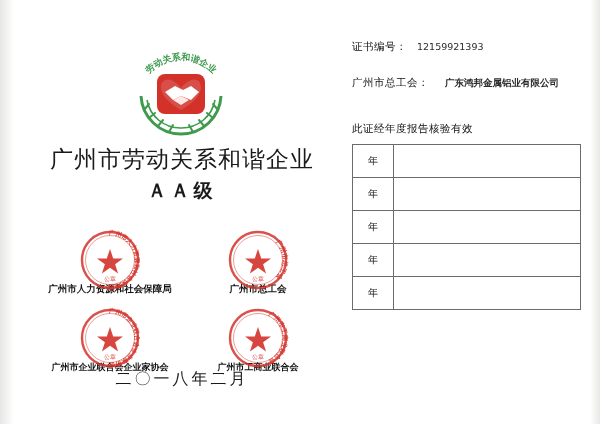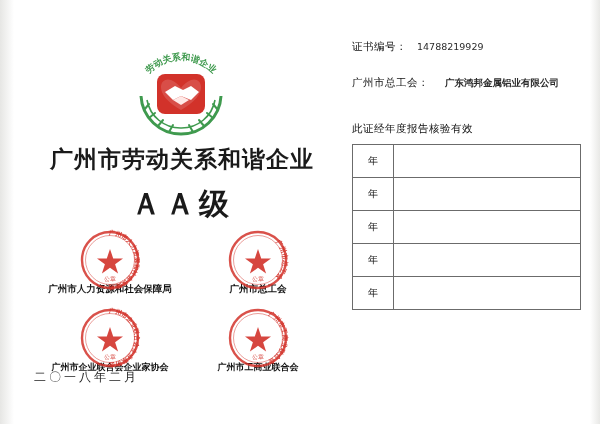--- a/index.html
+++ b/index.html
@@ -58,32 +58,32 @@
   .emblem svg { display:block; }
 
   .cert-title {
     position: absolute;
     left: 0;
     top: 130px;
     width: 320px;
     text-align: center;
     font-family: "DejaVu Serif", serif;
     font-size: 23px;
-    font-weight: bold;
+    font-weight: normal;
     color: #1a1a1a;
     letter-spacing: 1px;
   }
   .cert-grade {
     position: absolute;
     left: 0;
-    top: 170px;
+    top: 164px;
     width: 320px;
     text-align: center;
     font-family: "DejaVu Serif", serif;
-    font-size: 30px;
+    font-size: 19px;
     font-weight: bold;
     color: #1a1a1a;
     letter-spacing: 4px;
   }
 
   
   .seals {
     position: absolute;
     left: 18px;
     top: 215px;
@@ -112,26 +112,26 @@
     font-size: 9.5px;
     color: #111;
     margin-top: -8px;
     white-space: nowrap;
     font-weight: bold;
   }
   .seal-label.small { font-size: 9px; }
 
   .cert-date {
     position: absolute;
-    left: 12px;
+    left: 0;
     top: 355px;
     width: 320px;
-    text-align: left;
+    text-align: center;
     font-family: "DejaVu Serif", serif;
-    font-size: 12px;
+    font-size: 16px;
     letter-spacing: 3px;
     color: #1a1a1a;
   }
 
   
   .right {
     position: absolute;
     left: 352px;
     top: 40px;
     width: 226px;
@@ -309,21 +309,21 @@
 
     </div>
 
     <div class="cert-date">二〇一八年二月</div>
   </div>
 
   <div class="right">
 
     <div class="field-row">
       <span class="field-label">证书编号：</span>
-      <span class="field-value">14788219929</span>
+      <span class="field-value">12159921393</span>
     </div>
 
     <div class="field-row">
       <span class="field-label">广州市总工会：</span>
       <span class="field-value offset">广东鸿邦金属铝业有限公司</span>
     </div>
 
     <div class="annual-note">此证经年度报告核验有效</div>
 
     <table class="verify">

